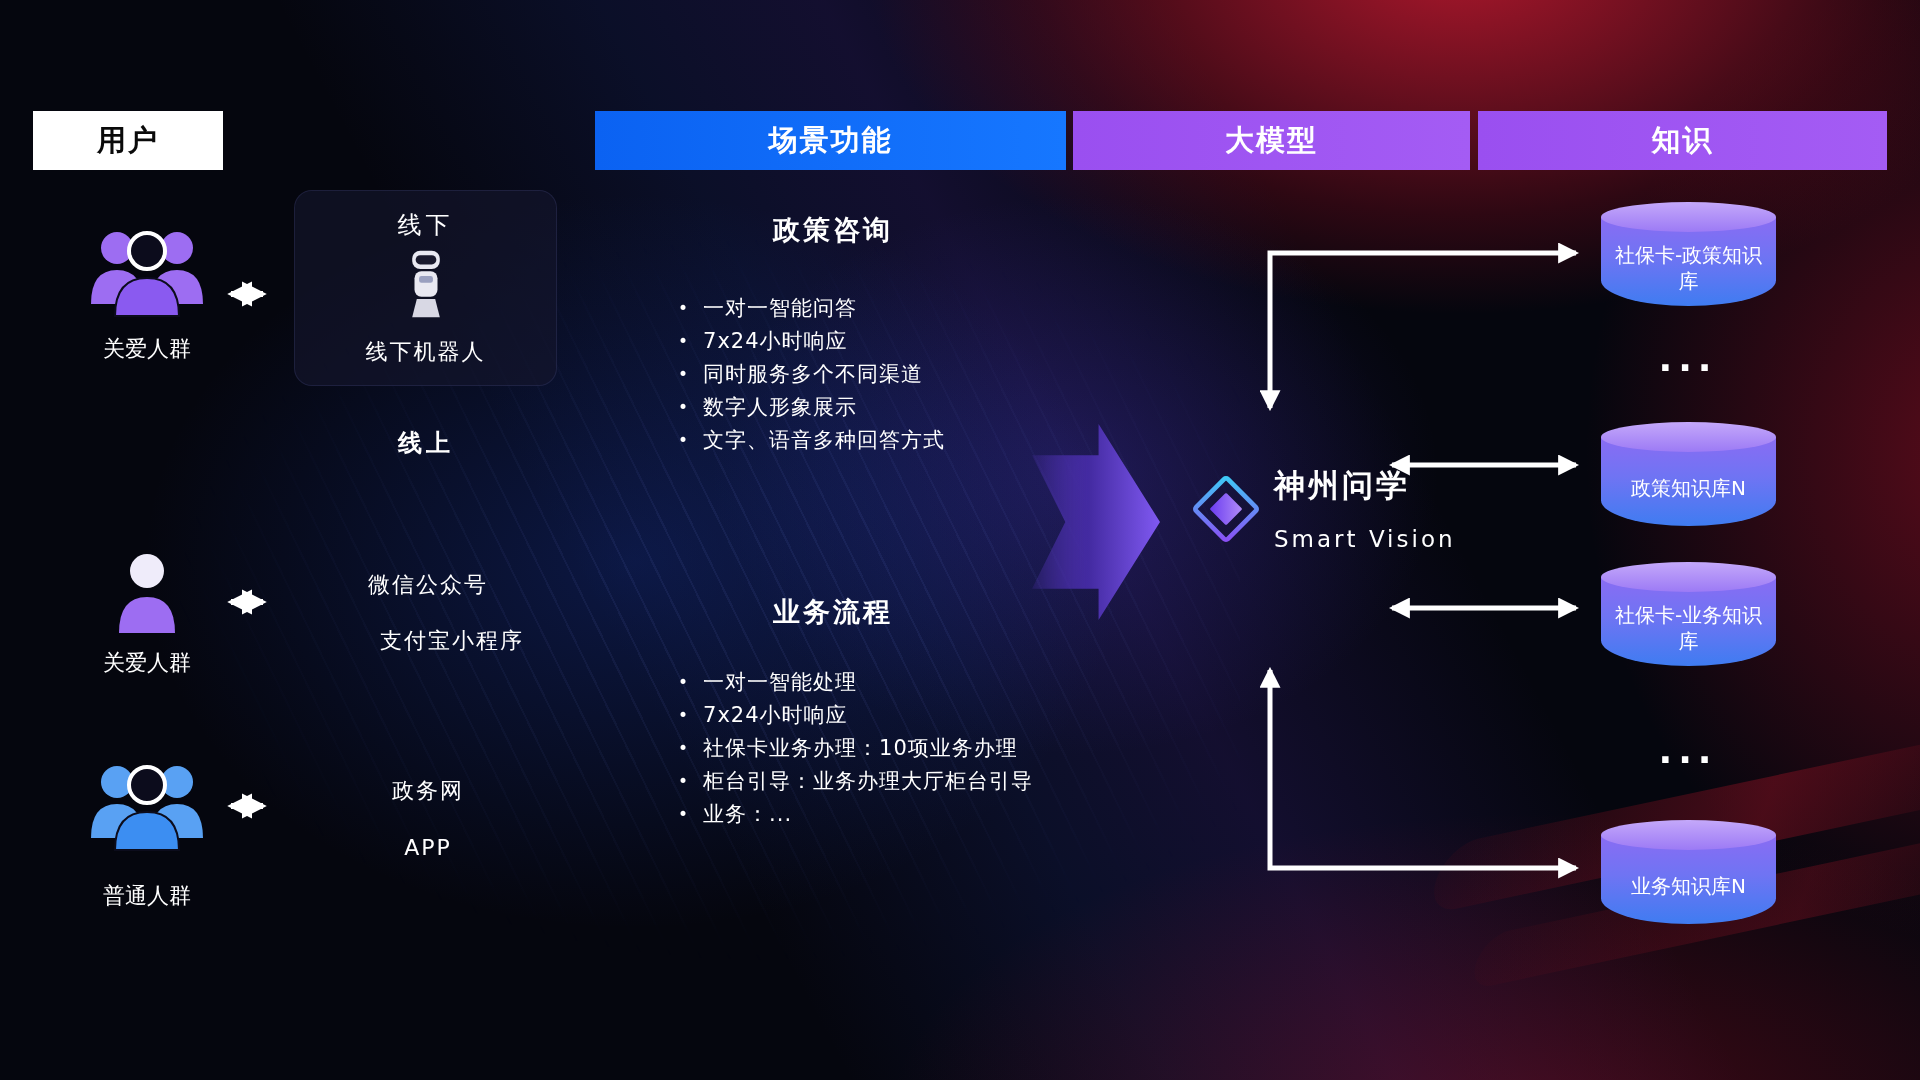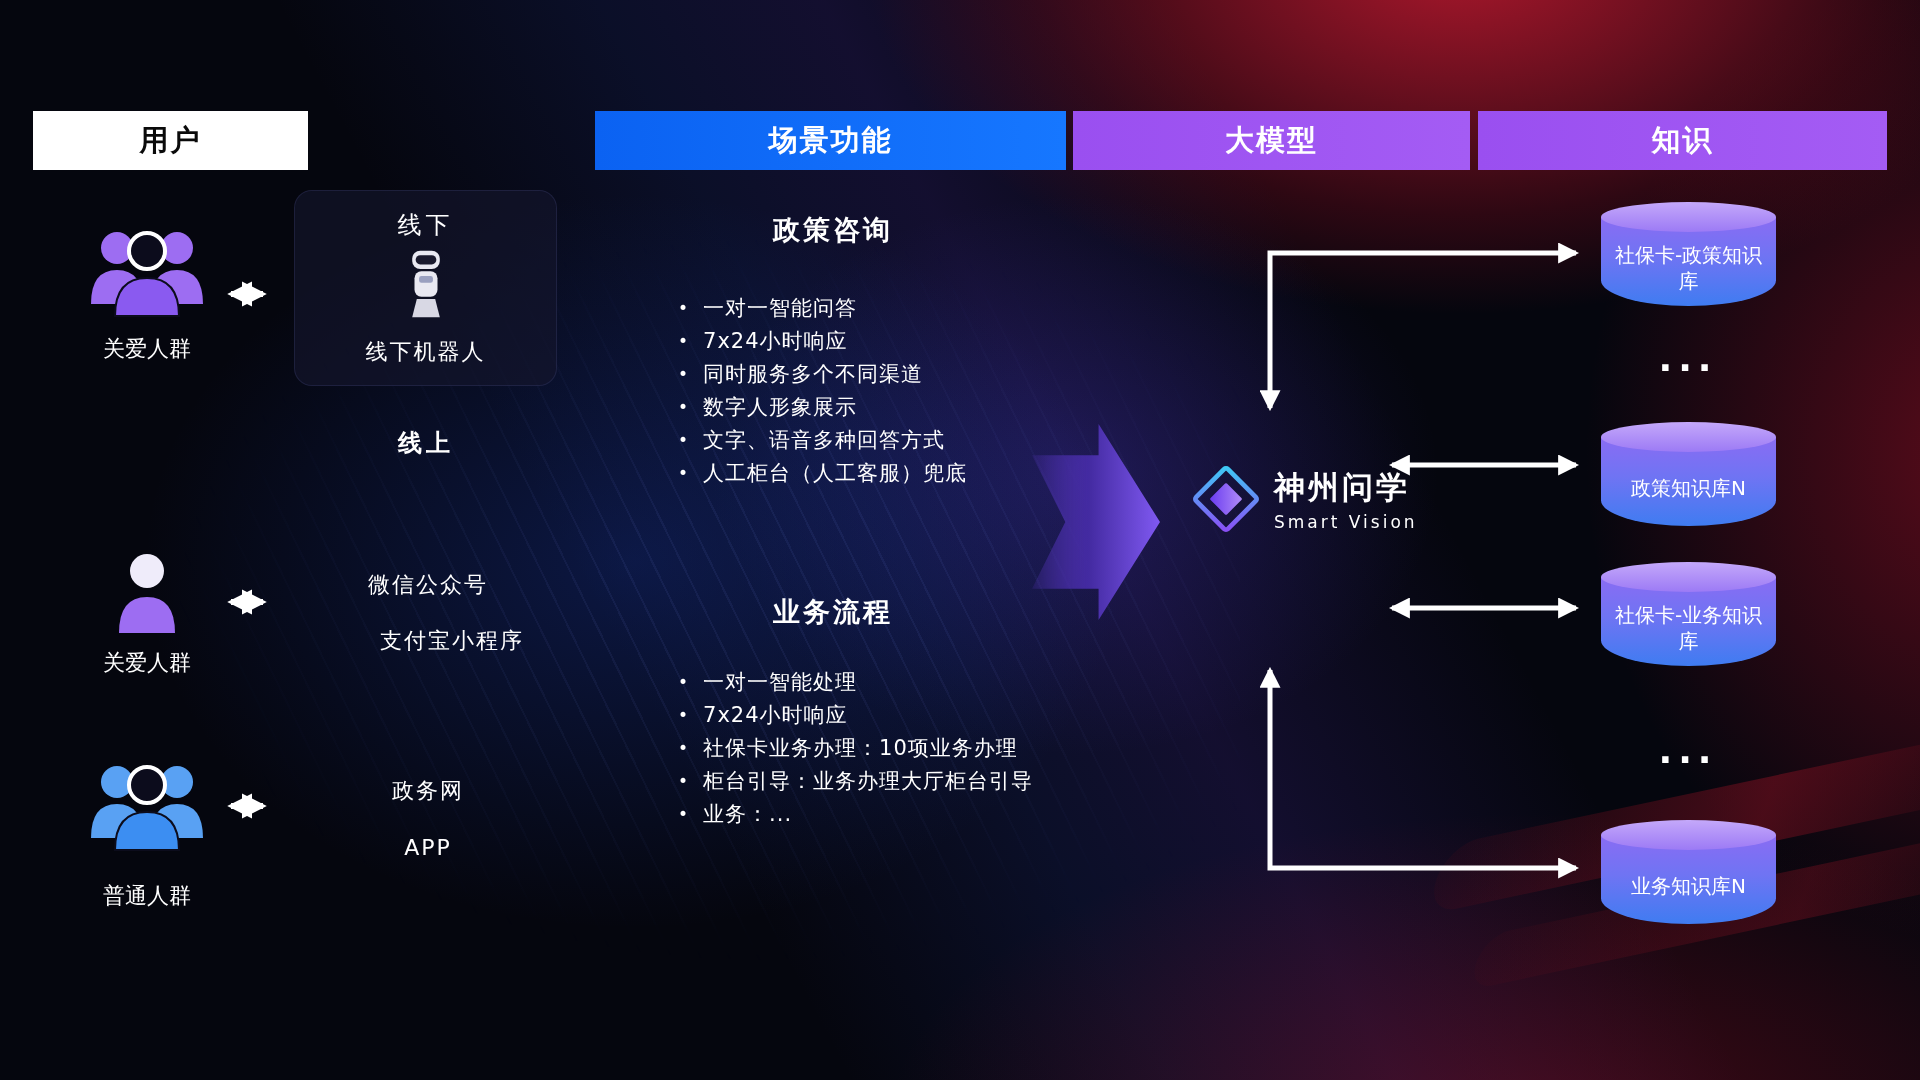--- a/index.html
+++ b/index.html
@@ -42,21 +42,21 @@
   .bitem::before{content:"•";margin-right:14px;font-size:17px;color:#fff;}
   
   #flow-arrow{position:absolute;left:1032px;top:424px;width:128px;height:196px;
     background:linear-gradient(90deg, rgba(60,35,140,.12), #442ba2 45%, #8059f2 100%);
     clip-path:polygon(0 16%, 52% 16%, 52% 0, 100% 50%, 52% 100%, 52% 84%, 0 84%, 26% 50%);
     filter:drop-shadow(0 0 22px rgba(120,80,240,.45));}
   
   #logo-block{position:absolute;left:1192px;top:465px;display:flex;align-items:center;}
   #logo-text{margin-left:14px;}
   #logo-title{font-size:31px;font-weight:700;letter-spacing:3px;}
-  #logo-subtitle{font-size:17px;letter-spacing:3px;margin-top:3px;}
+  #logo-subtitle{font-size:23px;letter-spacing:3px;margin-top:19px;}
   
   .cyl{position:absolute;width:151px;height:104px;padding-left:40px;}
   .cyl::before{content:'';position:absolute;top:0;left:0;width:175px;height:30px;z-index:2;
     background:linear-gradient(180deg,#c4a8fa,#9c7af5);border-radius:50%;}
   .cyl .body{position:absolute;top:15px;left:0;width:175px;height:89px;
     background:linear-gradient(180deg,#8a6cf3 0%,#6f74f3 45%,#3f7cf1 100%);
     border-radius:0 0 88px 88px / 0 0 26px 26px;
     display:flex;align-items:center;justify-content:center;text-align:center;
     font-size:20px;line-height:1.3;padding:12px 10px 0 10px;color:#fff;}
   .dots{position:absolute;transform:translateX(-50%);font-size:36px;font-weight:700;letter-spacing:6px;color:#fff;}
@@ -66,21 +66,21 @@
 </style>
 </head>
 <body>
 
 <div id="canvas">
 
   <div id="streaks"></div>
   <div class="swoosh" style="left:1430px;top:790px;width:560px;height:64px;"></div>
   <div class="swoosh" style="left:1470px;top:880px;width:560px;height:50px;opacity:.4;"></div>
 
-  <div class="hdr hdr-white" style="left:33px;width:275px;justify-content:center;">
+  <div class="hdr hdr-white" style="left:33px;width:190px;justify-content:center;">
       <span>用户</span>
     </div>
   <div class="hdr hdr-blue" style="left:595px;width:471px;">
       <span>场景功能</span>
     </div>
   <div class="hdr hdr-purple" style="left:1073px;width:397px;">
       <span>大模型</span>
     </div>
   <div class="hdr hdr-purple" style="left:1478px;width:409px;">
       <span>知识</span>
@@ -138,23 +138,20 @@
         <span>7x24小时响应</span>
       </div>
     <div class="bitem">
         <span>同时服务多个不同渠道</span>
       </div>
     <div class="bitem">
         <span>数字人形象展示</span>
       </div>
     <div class="bitem">
         <span>文字、语音多种回答方式</span>
-      </div>
-    <div class="bitem">
-        <span>人工柜台（人工客服）兜底</span>
       </div>
   </div>
 
   <div class="ctext t27" style="left:833px;top:594px;">业务流程</div>
   <div class="blist" style="left:678px;top:665px;">
     <div class="bitem">
         <span>一对一智能处理</span>
       </div>
     <div class="bitem">
         <span>7x24小时响应</span>

